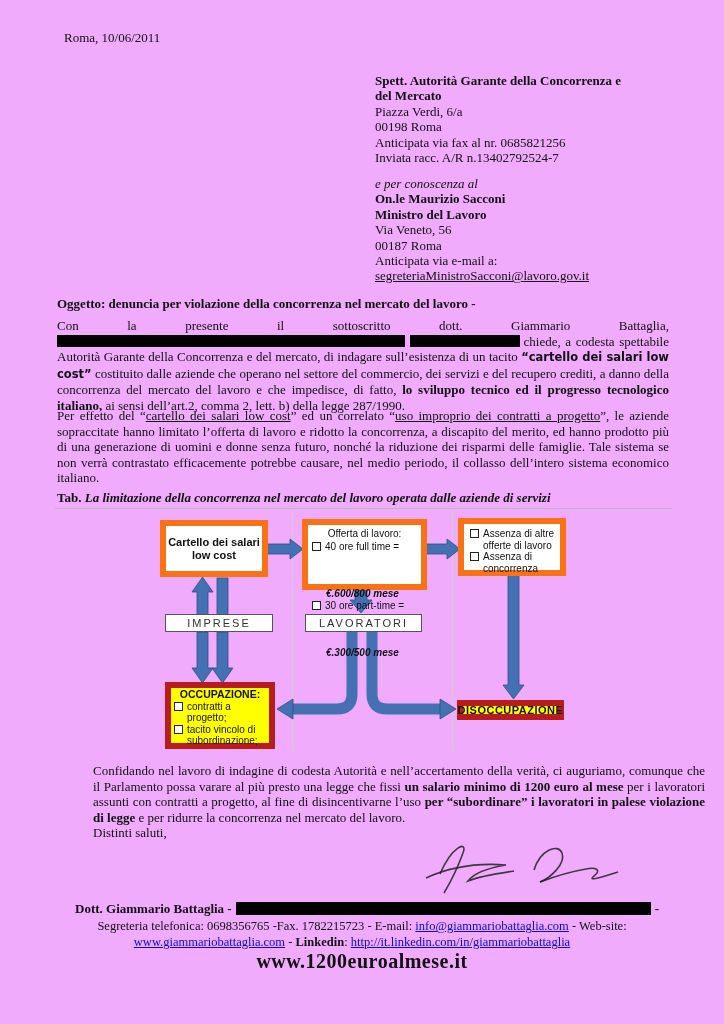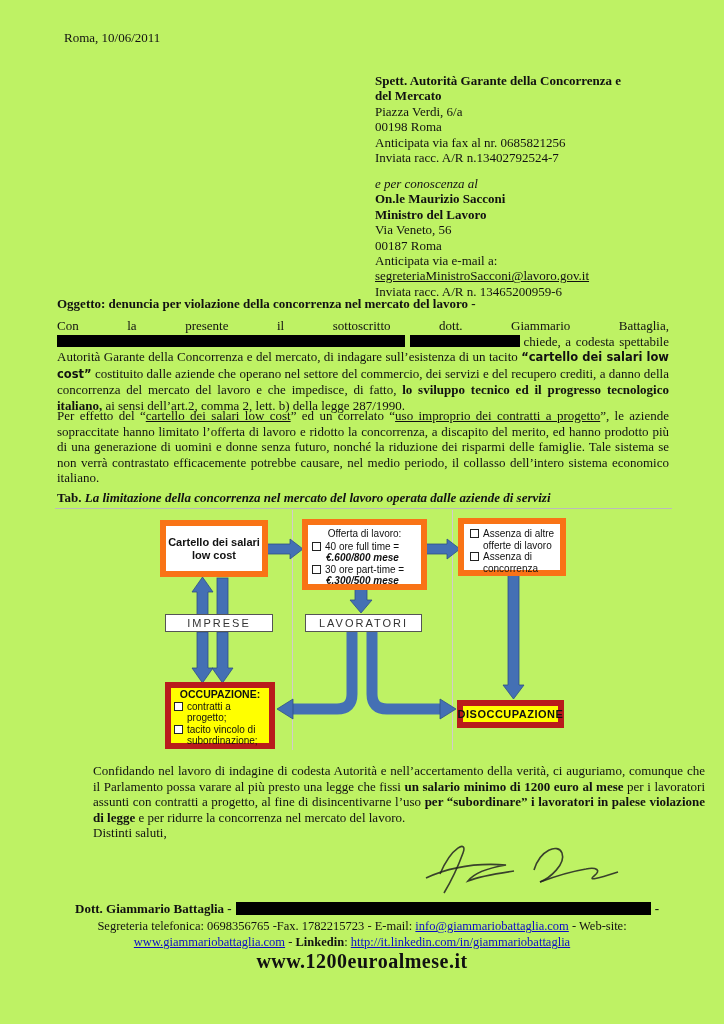--- a/index.html
+++ b/index.html
@@ -1,17 +1,17 @@
 <!DOCTYPE html>
 <html><head>
 <meta charset="utf-8">
 <style>
   html,body{margin:0;padding:0;background:#e8e8e8;}
   .page{
-    position:relative;width:724px;height:1024px;margin:0 auto;background:#bef264;
+    position:relative;width:724px;height:1024px;margin:0 auto;background:#f0abfc;
     font-family:"Liberation Serif",serif;font-size:13px;color:#111;overflow:hidden;
   }
   .abs{position:absolute;}
   .date{top:30px;left:64px;}
   .addr{left:375px;line-height:15.4px;width:310px;}
   .addr .b{font-weight:bold;}
   .addr .i{font-style:italic;}
   .addr .u{text-decoration:underline;}
   .subject{top:296px;left:57px;width:612px;font-weight:bold;}
   .para{left:57px;width:612px;text-align:justify;line-height:15.5px;}
@@ -33,29 +33,29 @@
   .topline{position:absolute;top:0;left:55px;width:617px;height:1px;background:#bbb;}
   .vline{position:absolute;top:2px;width:1px;height:240px;background:#d2cccc;}
   .fbox{position:absolute;background:#fff;border:6px solid #f97316;box-sizing:border-box;}
   .cartello{left:160px;top:12px;width:108px;height:57px;display:flex;align-items:center;justify-content:center;
             text-align:center;font-weight:bold;font-size:11px;line-height:13px;padding:2px;}
   .offerta{left:302px;top:11px;width:125px;height:71px;font-size:10px;line-height:11.5px;padding:3px 4px;}
   .offerta .title{text-align:center;margin-bottom:1px;}
   .assenza{left:458px;top:10px;width:108px;height:58px;font-size:10px;line-height:11.5px;padding:4px 3px 2px 6px;}
   .item{padding-left:13px;text-indent:-13px;}
   .cbx{display:inline-block;width:7px;height:7px;border:1.2px solid #222;background:#fff;margin-right:4px;vertical-align:-1px;}
-  .euro{font-weight:bold;font-style:italic;padding-left:14px;}
+  .euro{font-weight:bold;font-style:italic;padding-left:14px;margin-top:36px;}
   .label-box{position:absolute;background:#fff;border:1px solid #555;box-sizing:border-box;height:18px;
              display:flex;align-items:center;justify-content:center;font-size:11px;letter-spacing:2px;color:#333;}
   .imprese{left:165px;top:106px;width:108px;}
   .lavoratori{left:305px;top:106px;width:117px;}
   .ybox{position:absolute;background:#ffff00;border:6px solid #b91c1c;box-sizing:border-box;}
   .occupazione{left:165px;top:174px;width:110px;height:67px;font-size:10px;line-height:11.5px;padding:1px 3px;}
   .occupazione .title{font-weight:bold;text-align:center;font-size:10.5px;}
-  .disoccupazione{left:457px;top:192px;width:107px;height:28px;display:flex;align-items:center;justify-content:center;
+  .disoccupazione{left:457px;top:192px;width:107px;height:20px;display:flex;align-items:center;justify-content:center;
                   font-weight:bold;font-size:11px;letter-spacing:0.5px;}
   .arrows{position:absolute;top:0;left:0;}
   .arrows polygon{fill:#4470b4;stroke:#2d4f86;stroke-width:0.8;}
   .arrows path{fill:none;stroke:#4470b4;stroke-width:11;}
   .arrows rect{fill:#4470b4;stroke:#2d4f86;stroke-width:0.8;}
 
   .signature{top:836px;left:418px;width:210px;height:66px;}
   .signature path{fill:none;stroke:#222;stroke-width:1.6;opacity:.85;}
 
   .footer1{top:901px;left:75px;font-weight:bold;white-space:nowrap;}
@@ -81,21 +81,20 @@
   </div>
 
   <div class="abs addr" style="top:176px;">
     <div class="i">e per conoscenza al</div>
     <div class="b">On.le Maurizio Sacconi</div>
     <div class="b">Ministro del Lavoro</div>
     <div>Via Veneto, 56</div>
     <div>00187 Roma</div>
     <div>Anticipata via e-mail a:</div>
     <div class="u">segreteriaMinistroSacconi@lavoro.gov.it</div>
-    <div>Inviata racc. A/R n. 13465200959-6</div>
   </div>
 
   <div class="abs subject">Oggetto: denuncia per violazione della concorrenza nel mercato del lavoro -</div>
 
   <div class="abs para p1">
     <span>Con la presente  il sottoscritto dott. Giammario Battaglia, </span><span class="redact r1"></span>
     <span class="redact r2"></span><span>chiede, a codesta spettabile Autorità Garante della Concorrenza e del mercato, di indagare sull’esistenza di un tacito </span><span class="sansb">“cartello dei salari low cost”</span><span>  costituito dalle aziende che operano nel settore del commercio, dei servizi e del recupero crediti, a danno della concorrenza del mercato del lavoro e che impedisce, di fatto, </span><span class="bold">lo sviluppo tecnico ed il progresso tecnologico italiano,</span><span> ai sensi dell’art.2, comma 2, lett. b) della legge 287/1990.</span>
   </div>
 
   <div class="abs para p2">

